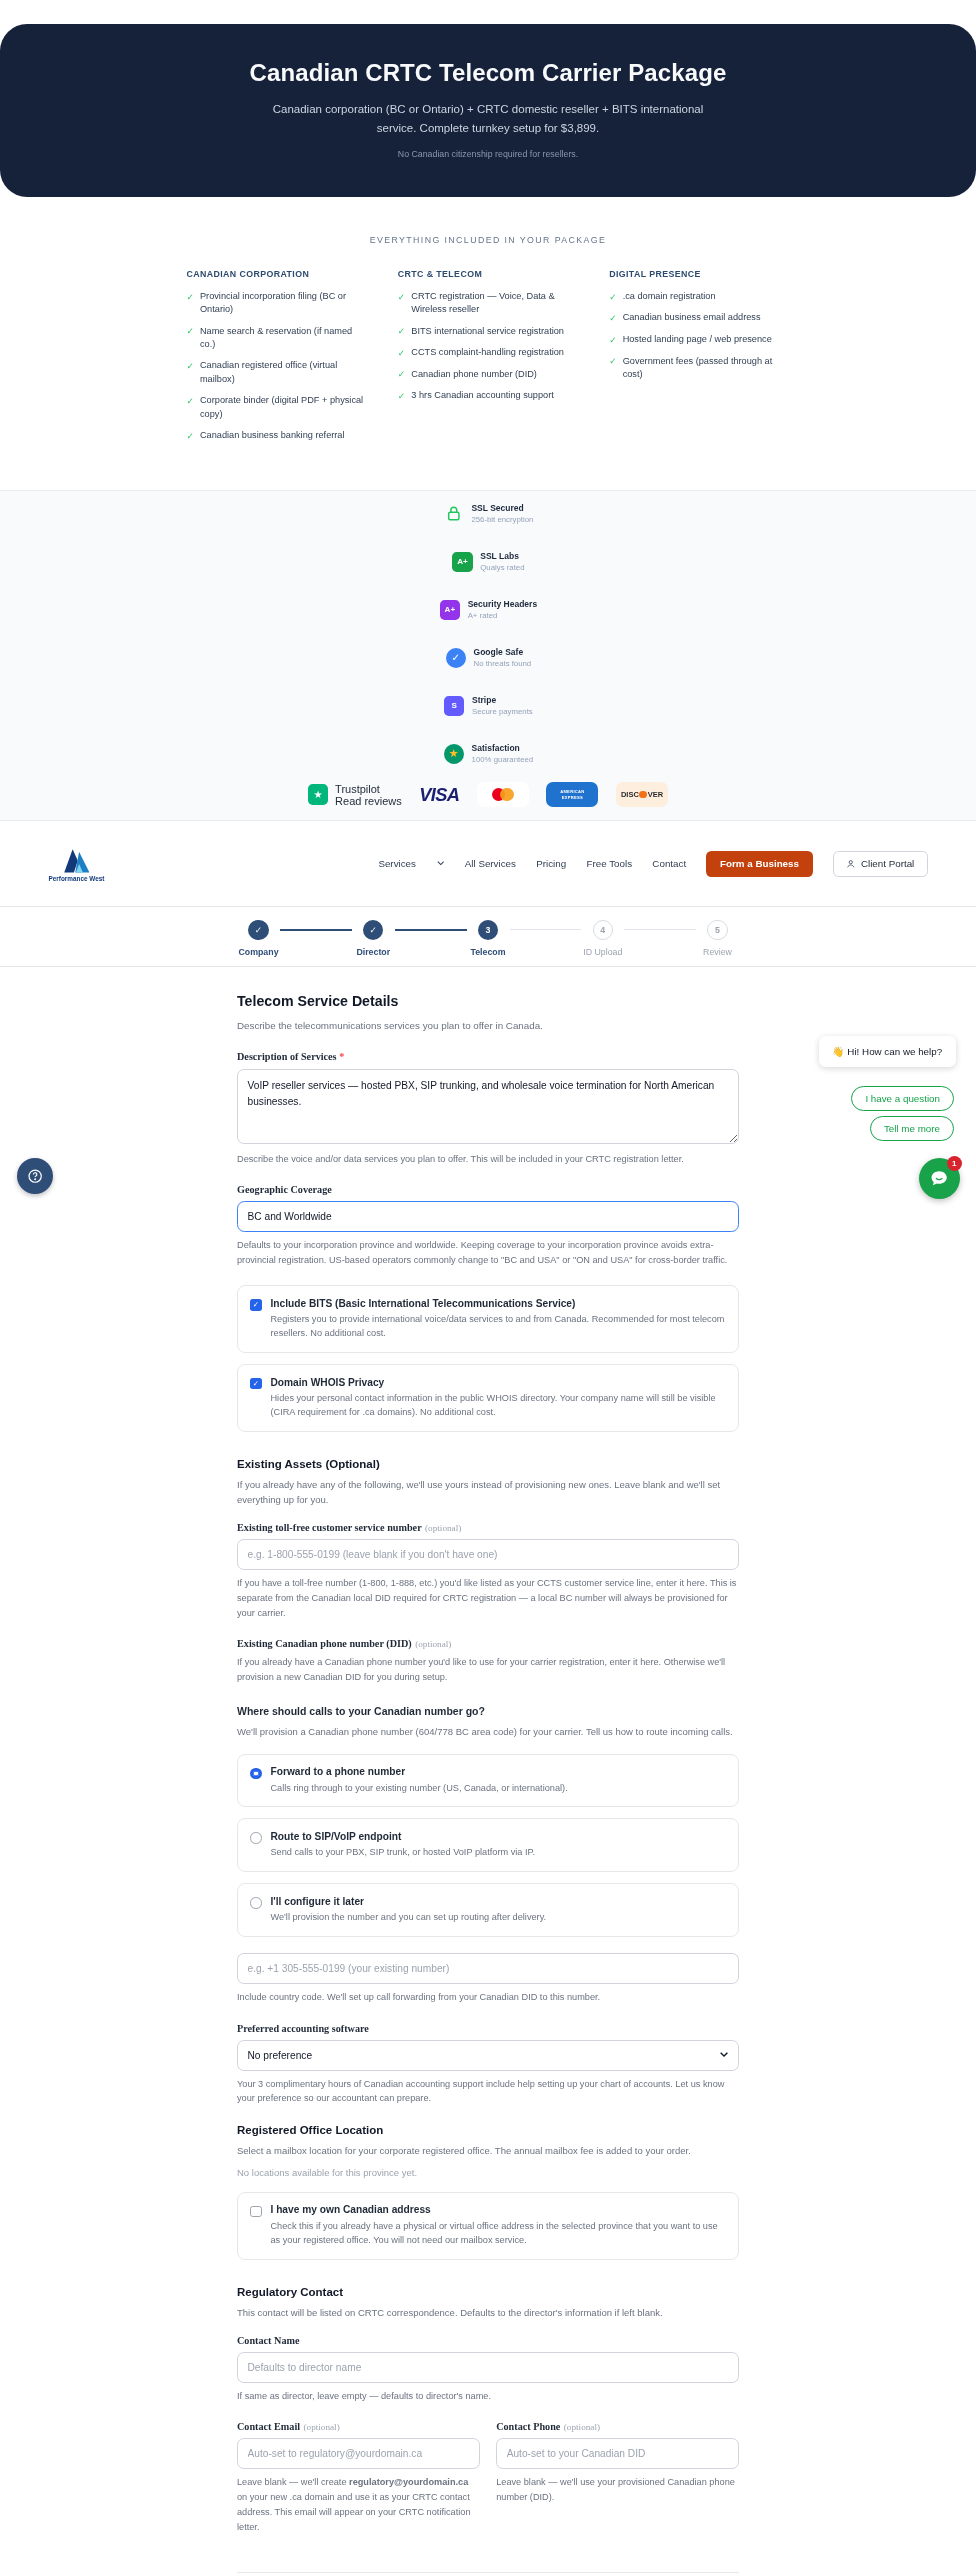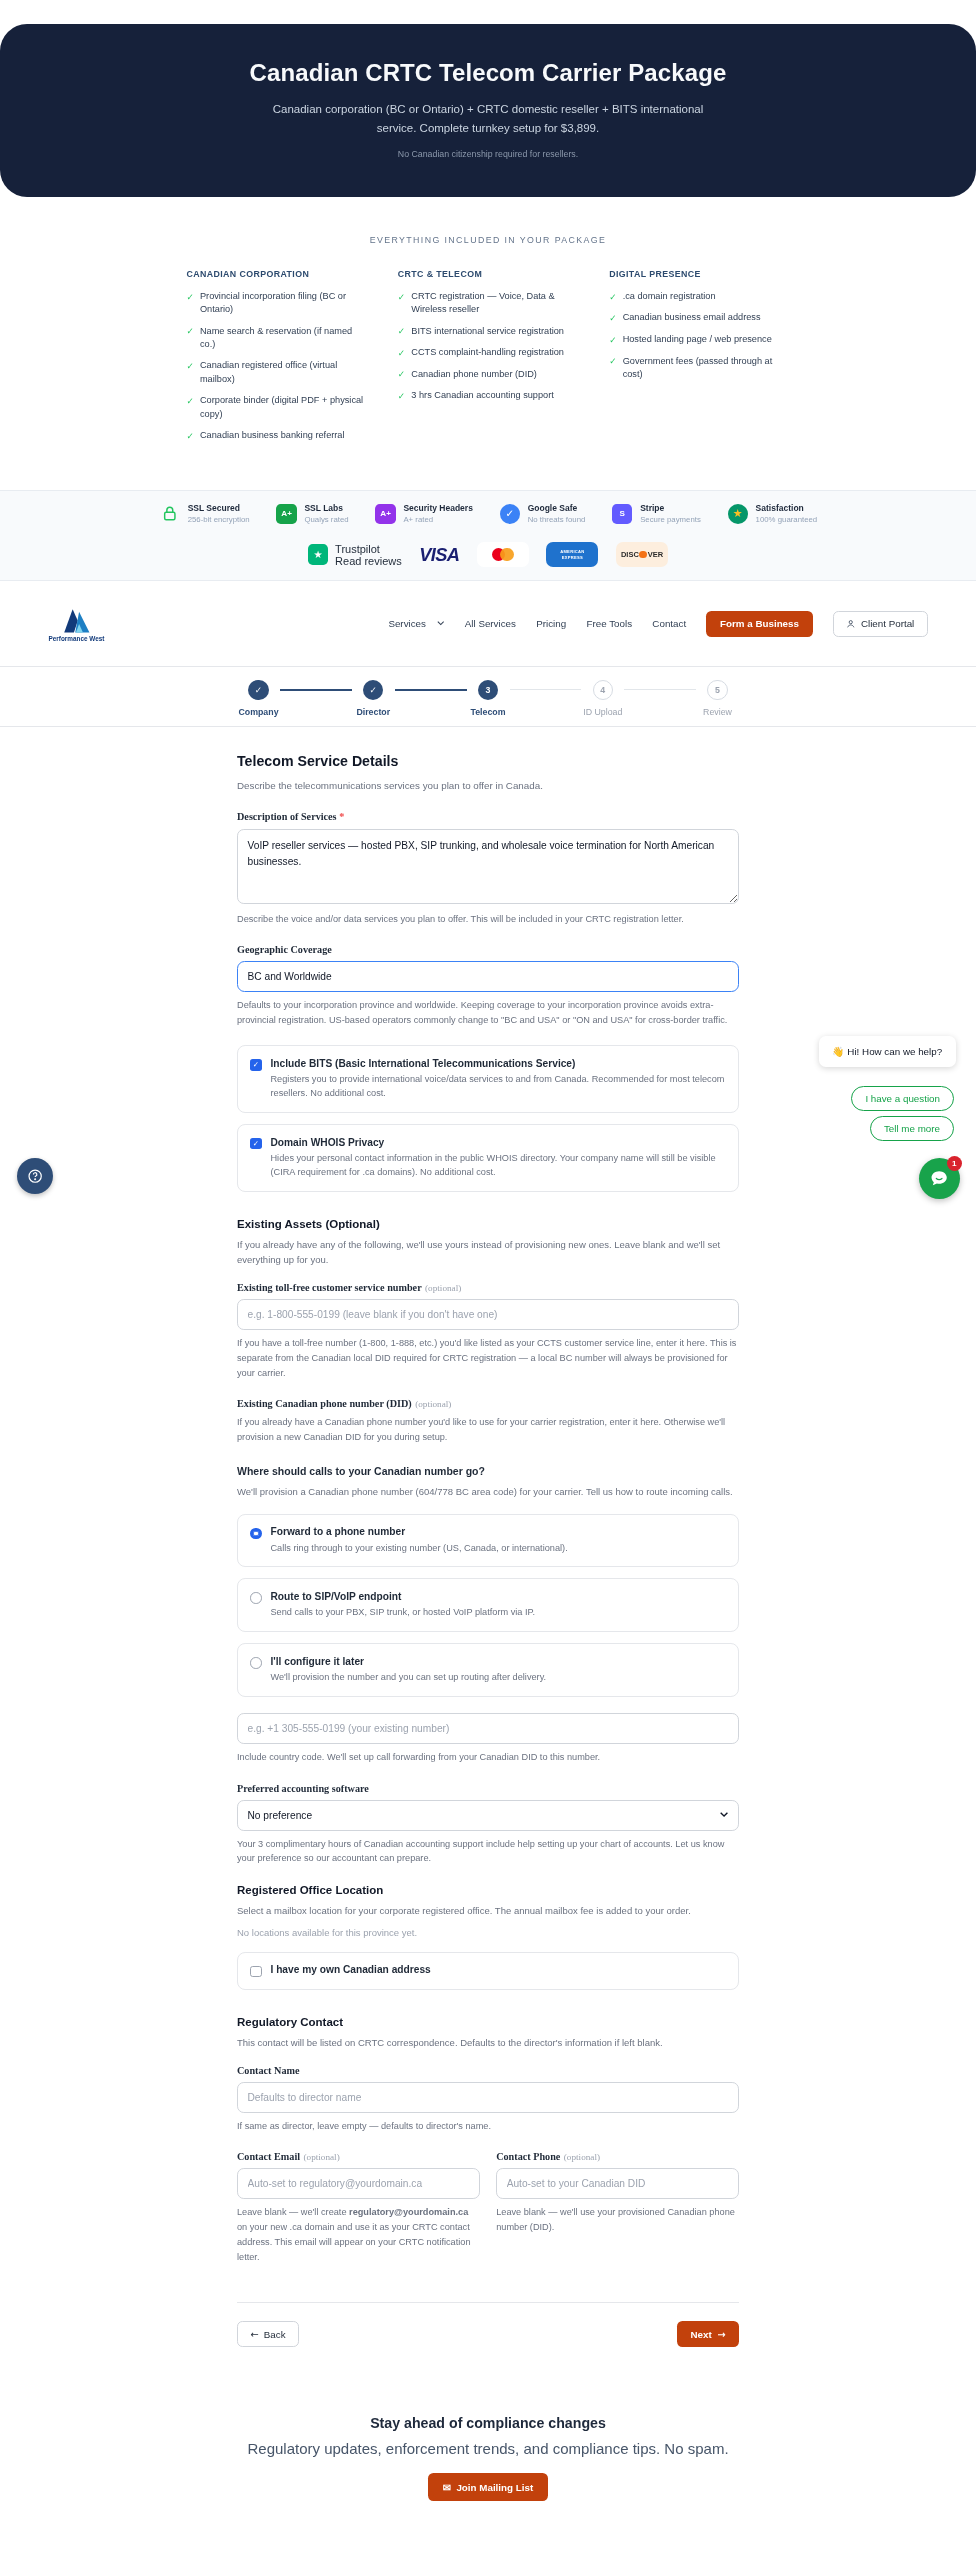--- a/index.html
+++ b/index.html
@@ -18,21 +18,21 @@
   
   .included { background:#fff; padding:38px 0 39px; }
   .included .eyebrow { text-align:center; color:#64748b; font-size:8.8px; letter-spacing:1.4px; margin-bottom:24.4px; }
   .inc-grid { width:603px; margin:0 auto; display:grid; grid-template-columns:1fr 1fr 1fr; gap:31px; }
   .inc-col h3 { color:#2c4a6e; font-size:8.8px; letter-spacing:0.4px; margin-bottom:11px; }
   .inc-col ul { list-style:none; }
   .inc-col li { display:flex; gap:6.1px; font-size:9.2px; color:#334155; line-height:1.45; margin-bottom:8.1px; }
   .chk { color:#22c55e; font-size:8.8px; font-weight:700; flex:0 0 auto; margin-top:0.7px; }
   
   .trust { background:#f8fafc; border-top:0.7px solid #e8ecf1; border-bottom:0.7px solid #e8ecf1; padding:12.2px 0 13.6px; }
-  .trust-row { display:flex; justify-content:center; align-items:center; gap:26px; }
+  .trust-row { display:flex; justify-content:center; align-items:center; gap:26px;flex-direction:column; }
   .badge { display:flex; align-items:center; gap:6.8px; }
   .badge .t1 { font-size:8.5px; font-weight:700; color:#1e293b; }
   .badge .t2 { font-size:7.8px; color:#94a3b8; margin-top:2px; }
   .bicon { width:22px; height:22px; display:flex; align-items:center; justify-content:center; flex:0 0 auto; }
   .sq { width:20.3px; height:20.3px; border-radius:4.7px; color:#fff; font-size:8.1px; font-weight:700; display:flex; align-items:center; justify-content:center; }
   .sq.green { background:#16a34a; } .sq.purple { background:#9333ea; } .sq.indigo { background:#635bff; }
   .circ { width:20.3px; height:20.3px; border-radius:50%; display:flex; align-items:center; justify-content:center; color:#fff; font-size:10.2px; }
   .circ.blue { background:#3b82f6; } .circ.teal { background:#059669; }
   .circ.teal .star { color:#fbbf24; font-size:11px; }
   .pay-row { display:flex; justify-content:center; align-items:center; gap:17.6px; margin-top:17.6px; }
@@ -45,21 +45,21 @@
   .amex { background:#1f72cd; }
   .amex div { color:#fff; font-size:4.1px; font-weight:700; letter-spacing:0.3px; text-align:center; line-height:1.3; }
   .disc { background:#fdeede; gap:0.7px; font-weight:700; font-size:7.5px; color:#2b2b2b; }
   .disc .o { width:7.5px; height:7.5px; background:#f47216; border-radius:50%; display:inline-block; }
   
   .navbar { background:#fff; border-bottom:0.7px solid #e5e7eb; }
   .nav-inner { width:879px; margin:0 auto; height:85px; display:flex; align-items:center; justify-content:space-between; }
   .brand { display:flex; flex-direction:column; align-items:center; gap:1.4px; }
   .brand-name { font-size:6.4px; font-weight:700; color:#123a7a; }
   .nav-right { display:flex; align-items:center; gap:20.3px; }
-  .nav-link { font-size:9.8px; color:#334155; text-decoration:none; display:flex; align-items:center; gap:11px; cursor:pointer; }
+  .nav-link { font-size:9.8px; color:#334155; text-decoration:none; display:flex; align-items:center; gap:21px; cursor:pointer; }
   .btn { border-radius:5.4px; font-size:9.8px; font-weight:600; cursor:pointer; border:none; display:inline-flex; align-items:center; gap:5.4px; }
   .btn-navy { background:#c2410c; color:#fff; padding:7.5px 13.6px; }
   .btn-outline { background:#fff; color:#1f2937; border:0.7px solid #d1d5db; padding:6.8px 12.2px; font-weight:500; }
   
   .steps-bar { background:#fff; border-bottom:0.7px solid #e5e7eb; padding:12.2px 0 9.5px; }
   .steps { width:502px; margin:0 auto; display:flex; align-items:flex-start; }
   .step { display:flex; flex-direction:column; align-items:center; width:43px; }
   .step-dot { width:20.3px; height:20.3px; border-radius:50%; display:flex; align-items:center; justify-content:center; font-size:8.8px; font-weight:700; }
   .step.done .step-dot, .step.current .step-dot { background:#2e4d77; color:#fff; }
   .step.todo .step-dot { background:#fff; border:1.4px solid #d7dce3; color:#9ca3af; }
@@ -441,20 +441,21 @@
   <p class="helper">Your 3 complimentary hours of Canadian accounting support include help setting up your chart of accounts. Let us know your preference so our accountant can prepare.</p>
 
   <h3 class="sect-title" style="margin-top:13.6px;">Registered Office Location</h3>
   <p class="sect-intro" style="margin-bottom:9.5px;">Select a mailbox location for your corporate registered office. The annual mailbox fee is added to your order.</p>
   <p class="muted-note">No locations available for this province yet.</p>
 
   <div class="card">
     <span class="cb un"></span>
     <div>
       <div class="ct">I have my own Canadian address</div>
+      <div class="cd">Check this if you already have a physical or virtual office address in the selected province that you want to use as your registered office. You will not need our mailbox service.</div>
     </div>
   </div>
 
   <h3 class="sect-title">Regulatory Contact</h3>
   <p class="sect-intro">This contact will be listed on CRTC correspondence. Defaults to the director's information if left blank.</p>
 
   <label class="field-label">Contact Name</label>
   <input class="inp" placeholder="Defaults to director name" style="">
   <p class="helper">If same as director, leave empty — defaults to director's name.</p>
 

